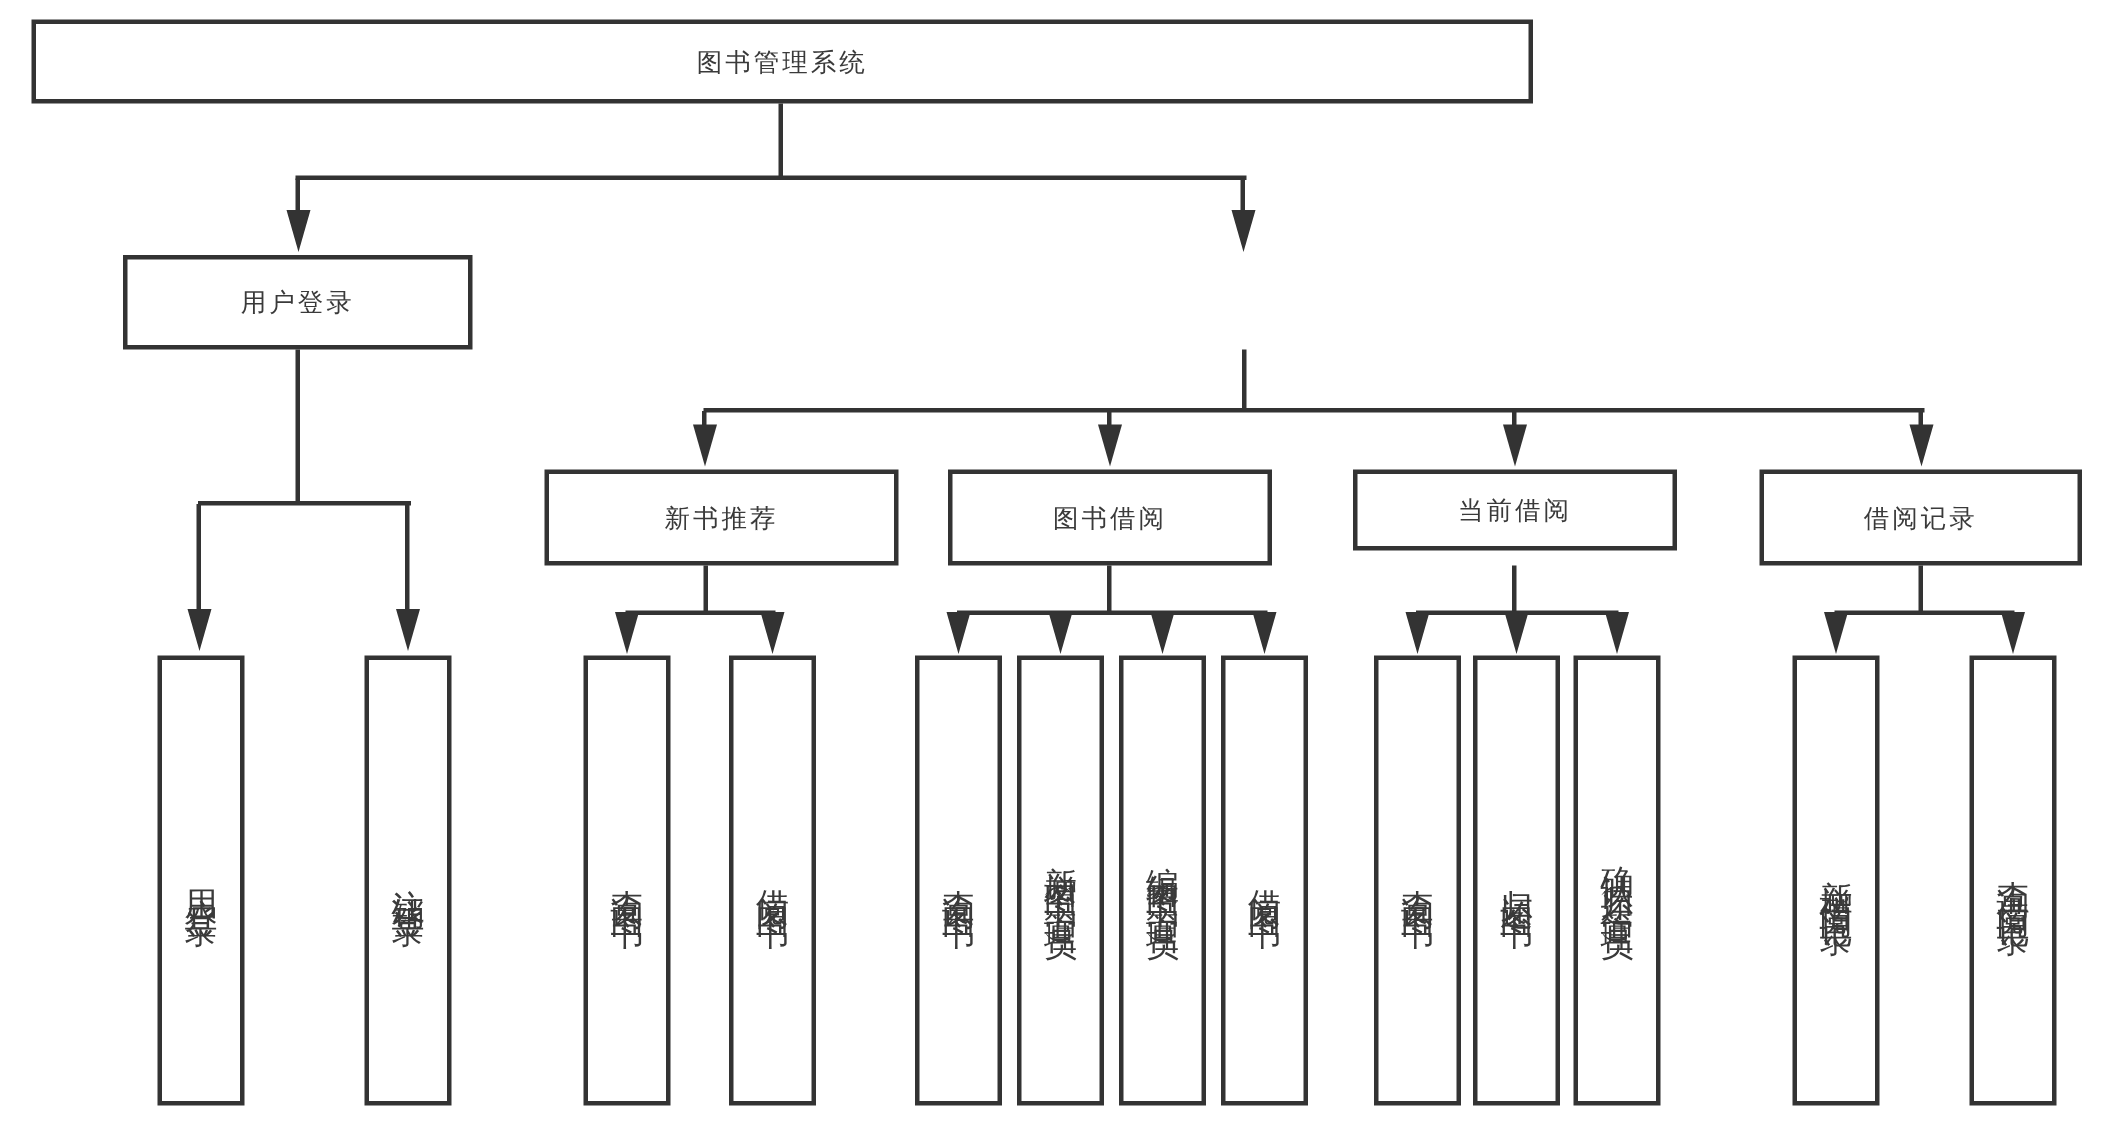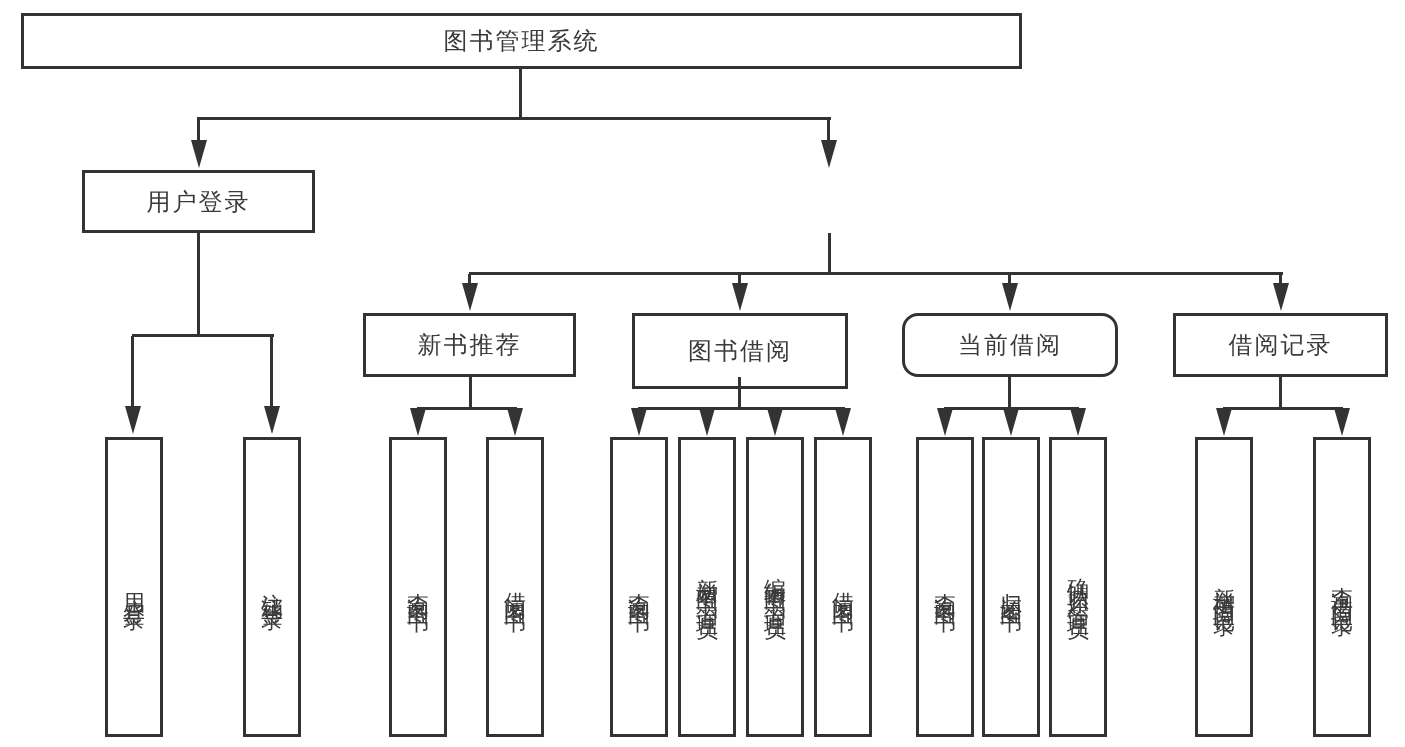--- a/index.html
+++ b/index.html
@@ -13,21 +13,21 @@
   }
   .box {
     position: absolute;
     box-sizing: border-box;
     background: #ffffff;
     border: 3px solid #333333;
     display: flex;
     align-items: center;
     justify-content: center;
     color: #3a3a3a;
-    font-size: 24px;
+    font-size: 17px;
     letter-spacing: 2px;
     white-space: nowrap;
   }
   .vbox {
     writing-mode: vertical-rl;
     text-orientation: upright;
     font-size: 22px;
     letter-spacing: 6px;
     line-height: 1;
   }
@@ -80,23 +80,23 @@
   <div class="hline" style="left:469px; top:272px; width:814px;"></div>
   <div class="vline" style="left:468px; top:274px; height:12px;"></div>
   <div class="arrow" style="left:462px; top:283px;"></div>
   <div class="vline" style="left:738px; top:274px; height:12px;"></div>
   <div class="arrow" style="left:732px; top:283px;"></div>
   <div class="vline" style="left:1008px; top:274px; height:12px;"></div>
   <div class="arrow" style="left:1002px; top:283px;"></div>
   <div class="vline" style="left:1279px; top:274px; height:12px;"></div>
   <div class="arrow" style="left:1273px; top:283px;"></div>
 
-  <div class="box" style="left:363px; top:313px; width:213px; height:64px;">新书推荐</div>
-  <div class="box" style="left:632px; top:313px; width:216px; height:76px;">图书借阅</div>
-  <div class="box" style="left:902px; top:313px; width:216px; height:64px;border-radius:16px;">当前借阅</div>
+  <div class="box" style="left:363px; top:313px; width:236px; height:64px;">新书推荐</div>
+  <div class="box" style="left:632px; top:313px; width:216px; height:64px;">图书借阅</div>
+  <div class="box" style="left:902px; top:313px; width:216px; height:54px;">当前借阅</div>
   <div class="box" style="left:1173px; top:313px; width:215px; height:64px;">借阅记录</div>
 
   <div class="vline" style="left:469px; top:377px; height:32px;"></div>
   <div class="hline" style="left:417px; top:407px; width:100px;"></div>
   <div class="arrow" style="left:410px; top:408px;"></div>
   <div class="arrow" style="left:507px; top:408px;"></div>
 
   <div class="vline" style="left:738px; top:377px; height:32px;"></div>
   <div class="hline" style="left:638px; top:407px; width:207px;"></div>
   <div class="arrow" style="left:631px; top:408px;"></div>

